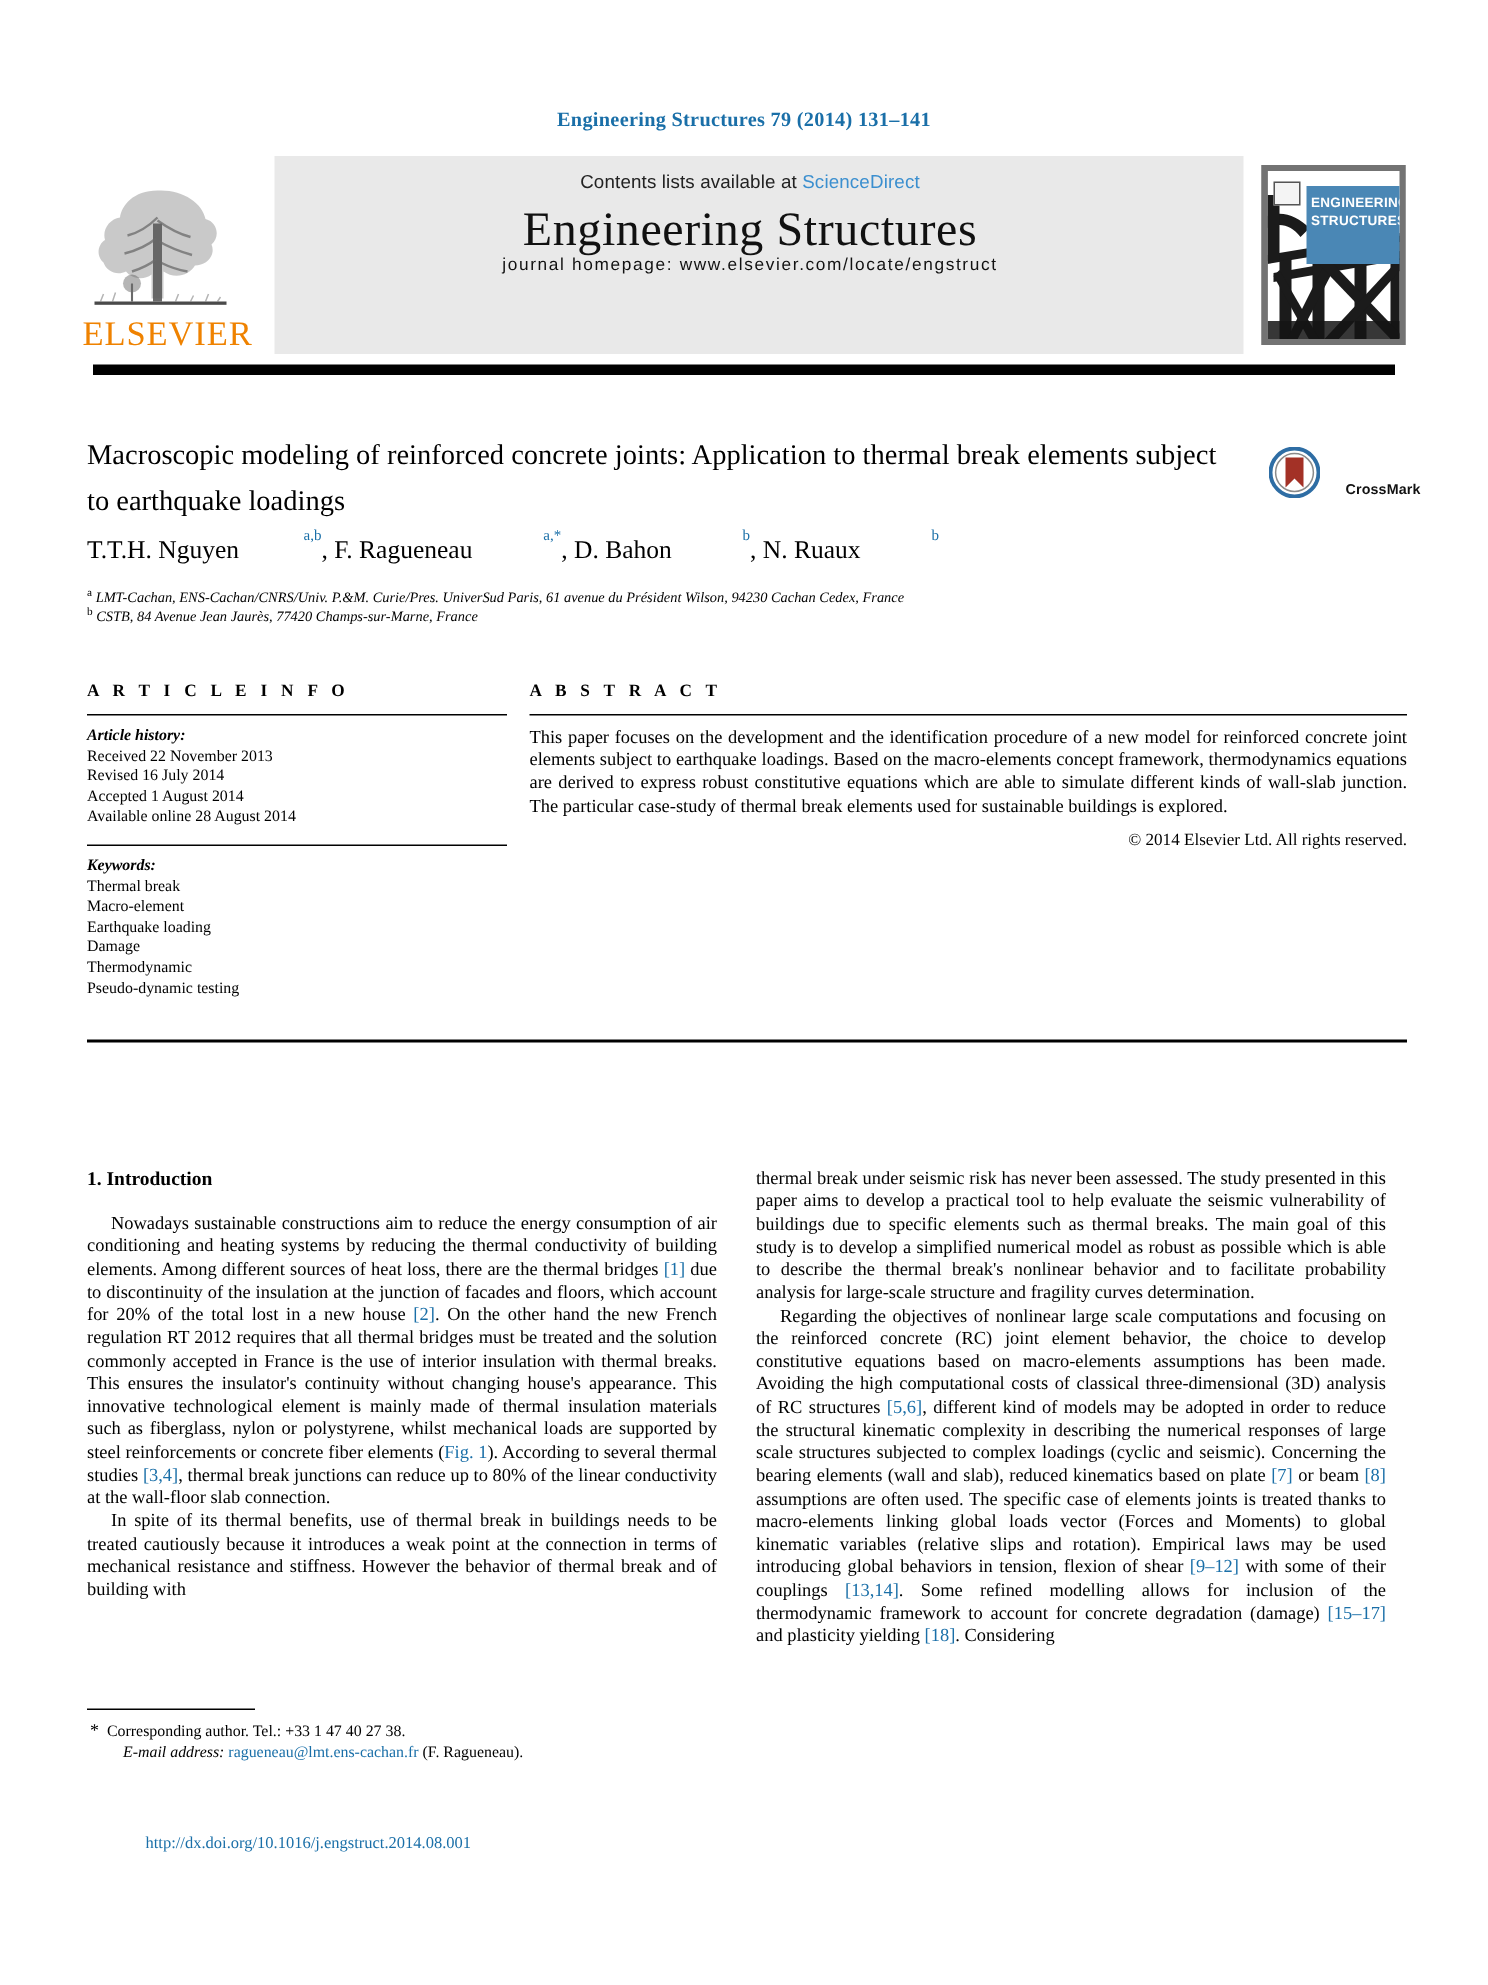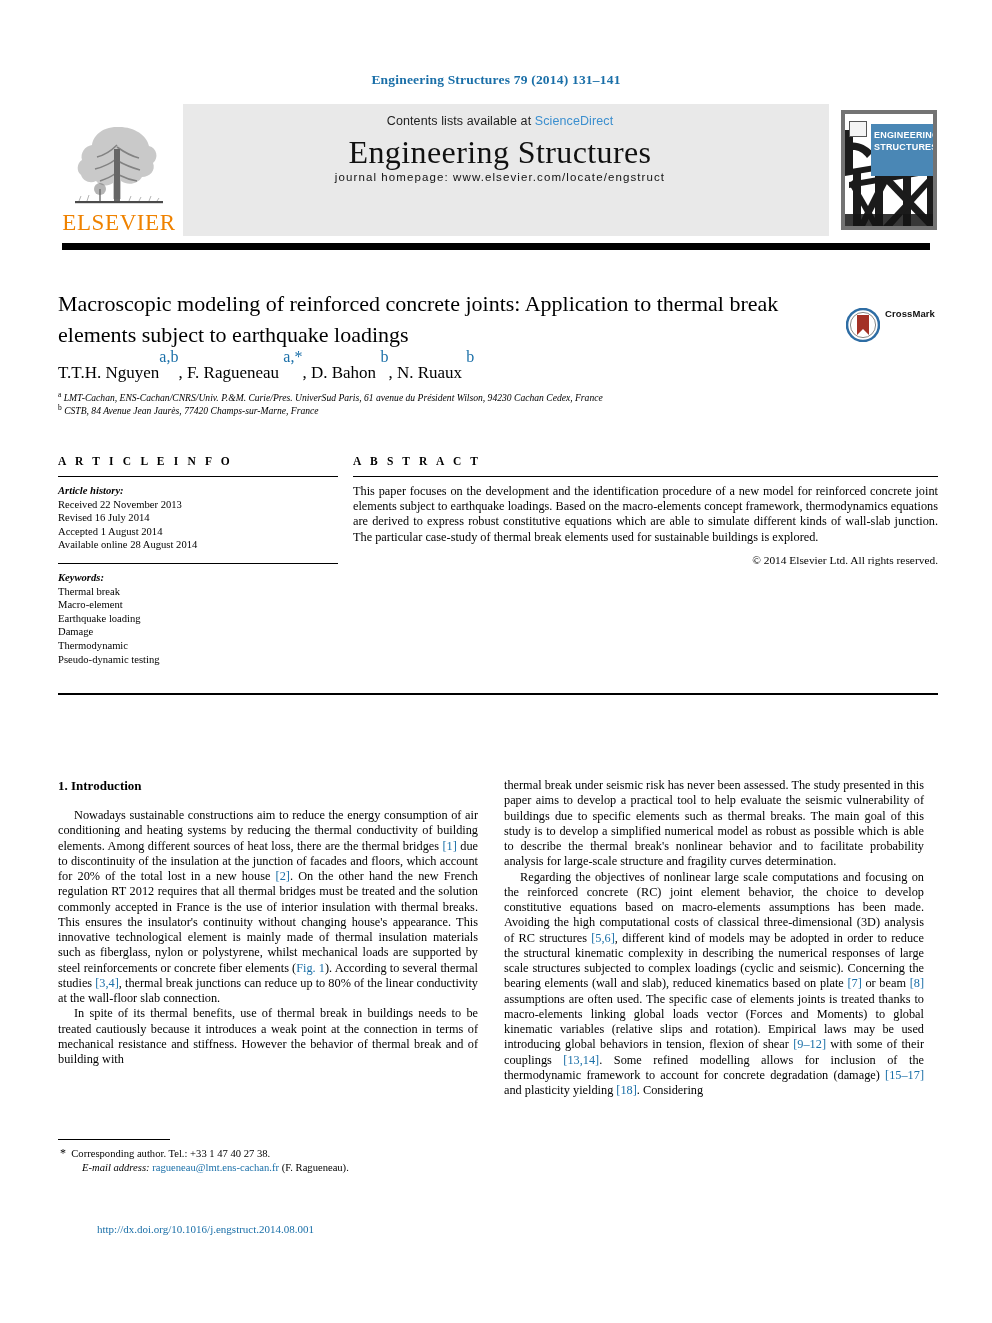--- a/index.html
+++ b/index.html
@@ -29,21 +29,21 @@
 
   
   .masthead {
     position: absolute; left: 55px; top: 104px;
     width: 882px; height: 132px;
     display: flex; align-items: stretch;
   }
   .mast-left {
     width: 128px; flex: 0 0 128px;
     display: flex; flex-direction: column;
-    align-items: center; justify-content: flex-end;
+    justify-content: flex-end;
     padding-bottom: 2px;
     background: #fff;
   }
   .elsevier-tree { width: 104px; height: 96px; }
   .elsevier-word {
     font-family: "Liberation Serif", serif;
     color: #ef8200; font-size: 23px; letter-spacing: .6px;
     line-height: 1;
   }
   .mast-center {
@@ -98,40 +98,40 @@
   .rule-thick {
     position: absolute; left: 62px; width: 868px;
     height: 7px; background: #000;
   }
 
   
   .title {
     position: absolute; left: 58px; top: 288px;
     width: 770px;
     font-family: "Liberation Serif", serif;
-    font-size: 22px; line-height: 31px;
+    font-size: 19px; line-height: 31px;
     color: #000; font-weight: normal;
     margin: 0;
   }
   .crossmark {
-    position: absolute; left: 846px; top: 308px;
-    display: flex; align-items: flex-start; gap: 5px;
+    position: absolute; left: 846px; top: 298px;
+    display: flex; align-items: flex-end; gap: 17px;
   }
   .cm-badge { width: 34px; height: 34px; }
   .cm-text {
     font-family: "Liberation Sans", sans-serif;
     font-weight: bold; font-size: 9.5px; color: #111;
     letter-spacing: .1px;
   }
   .authors {
     position: absolute; left: 58px; top: 357px;
     font-family: "Liberation Serif", serif;
     font-size: 17px; color: #000;
   }
-  .authors sup { color: #1a6fa8; font-size: 16px; top: -.55em; position: relative; }
+  .authors sup { color: #1a6fa8; font-size: 10px; top: -.55em; position: relative; margin-left: 43px; }
   .affil {
     position: absolute; left: 58px;
     font-family: "Liberation Serif", serif;
     font-style: italic; font-size: 9.6px; line-height: 13px;
     color: #000;
   }
   .affil sup { font-style: normal; font-size: 7.5px; }
   .affil-a { top: 388px; }
   .affil-b { top: 401px; }
 

